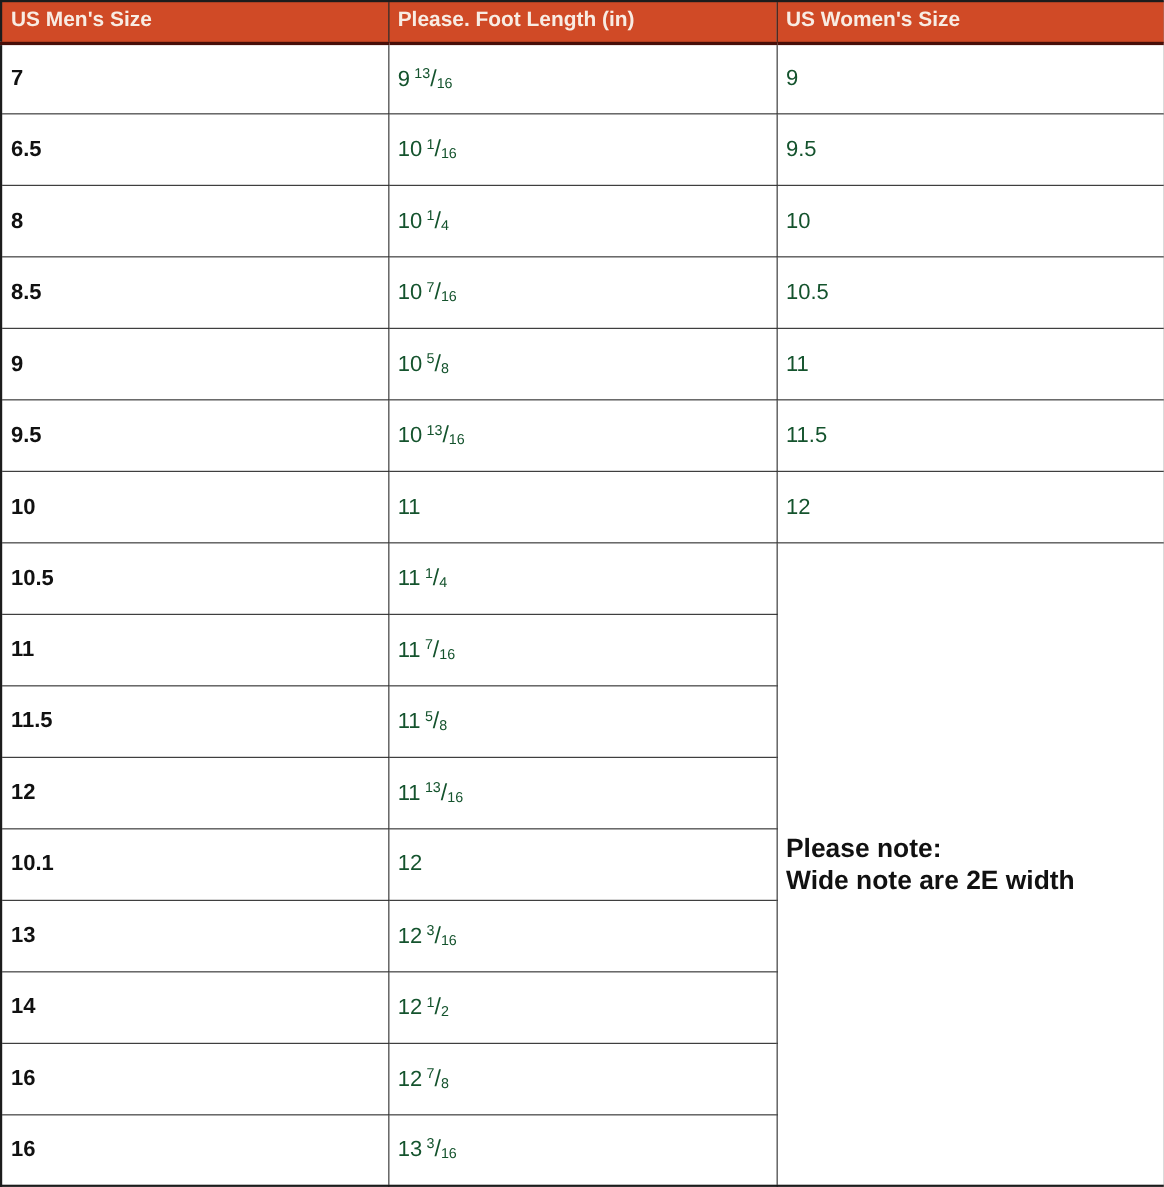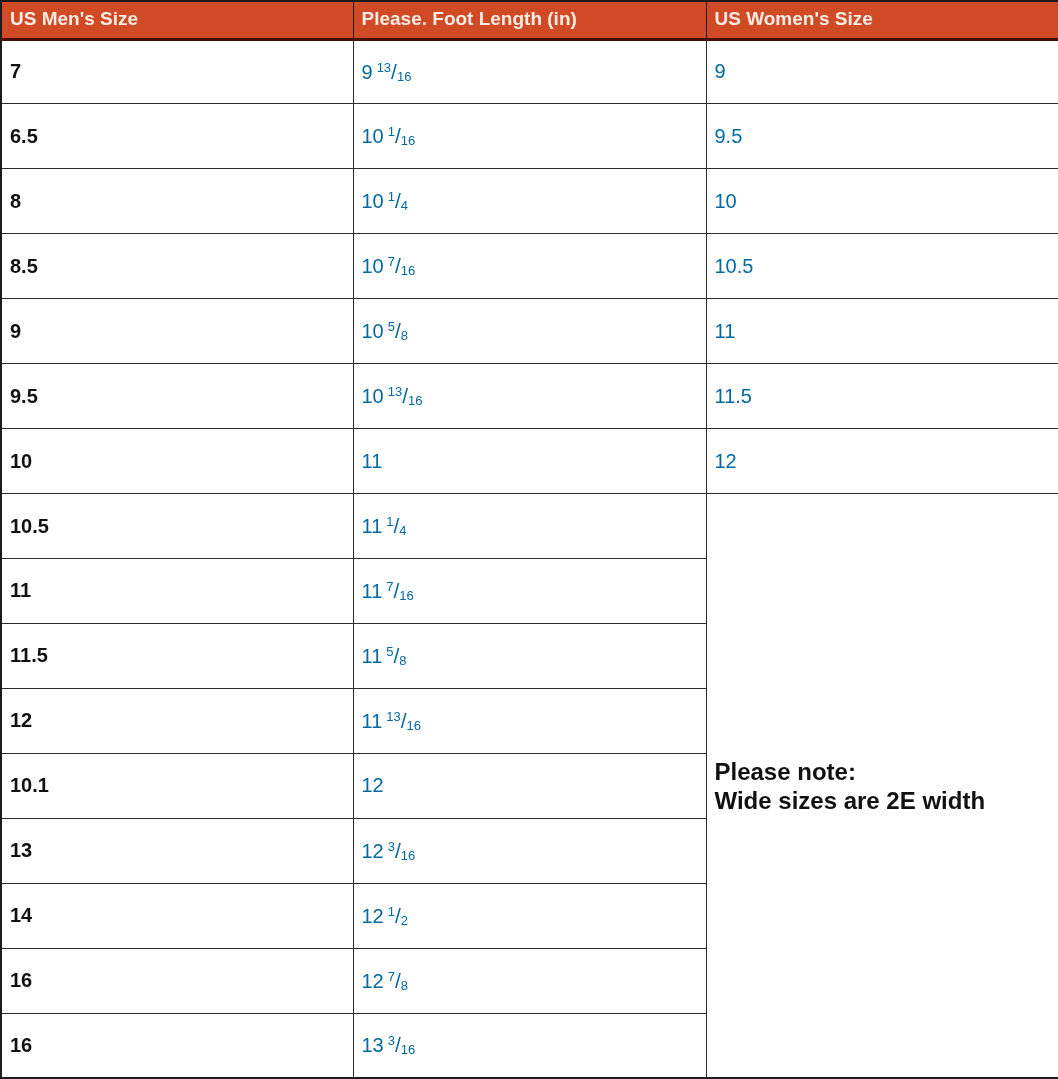--- a/index.html
+++ b/index.html
@@ -30,21 +30,21 @@
     padding: 4px 8px 6px 8px;
     height: 38px;
     border: 1px solid #1c1c1c;
     border-bottom: 3px solid #480f09;
   }
   tbody td {
     border: 1px solid #2b2b2b;
     height: 64px;
     padding: 0 8px;
     font-size: 20px;
-    color: #0369a1;
+    color: #14532d;
     vertical-align: middle;
     background: #ffffff;
   }
   td.mens {
     font-weight: 700;
     color: #111111;
   }
   td.len sup {
     font-size: 13px;
     line-height: 0;
@@ -122,21 +122,21 @@
         <tr>
           <td class="mens">10</td>
           <td class="len"><span>11</span></td>
           <td>12</td>
         </tr>
         <tr>
           <td class="mens">10.5</td>
           <td class="len"><span>11</span><sup>1</sup><span class="slash">/</span><sub>4</sub></td>
           <td class="note-cell" rowspan="9">
             <div>Please note:</div>
-            <div>Wide sizes are 2E width</div>
+            <div>Wide note are 2E width</div>
           </td>
         </tr>
         <tr>
           <td class="mens">11</td>
           <td class="len"><span>11</span><sup>7</sup><span class="slash">/</span><sub>16</sub></td>
         </tr>
         <tr>
           <td class="mens">11.5</td>
           <td class="len"><span>11</span><sup>5</sup><span class="slash">/</span><sub>8</sub></td>
         </tr>

